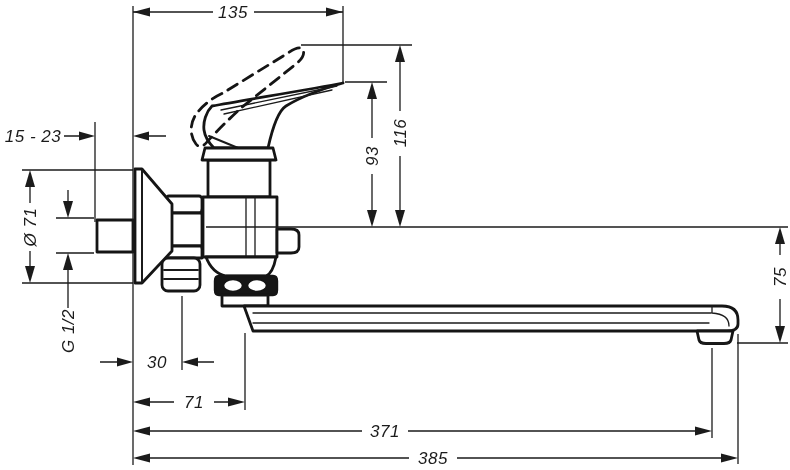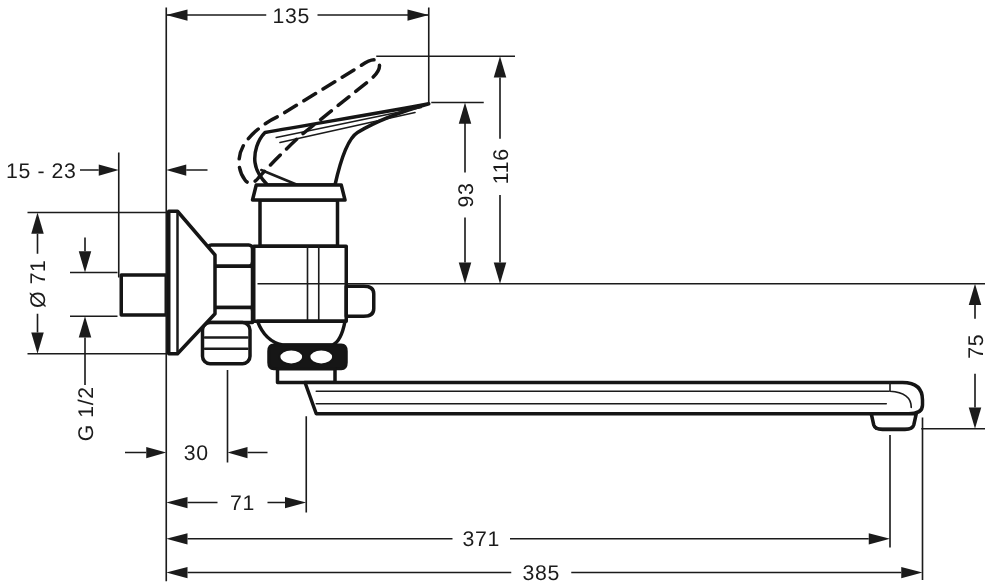--- a/index.html
+++ b/index.html
@@ -1,17 +1,17 @@
 <!DOCTYPE html>
 <html><head>
 <meta charset="utf-8">
 <style>
   html,body{margin:0;padding:0;background:#ffffff;}
   .stage{position:relative;width:790px;height:470px;background:#ffffff;overflow:hidden;
-         font-family:"Liberation Sans", sans-serif;}
+         font-family:"Liberation Sans", sans-serif;font-style:italic;}
   svg{display:block;}
   .dim-line{stroke:#1b1b1b;stroke-width:1.3;fill:none;}
   .arrow{fill:#1b1b1b;stroke:none;}
   .dim-text{font-family:"Liberation Sans", sans-serif;font-size:17px;fill:#1b1b1b;letter-spacing:.5px;}
   .part{stroke:#151515;stroke-width:2.8;fill:#ffffff;stroke-linejoin:round;stroke-linecap:round;}
   .part-dark{stroke:#151515;stroke-width:2.4;fill:#161616;stroke-linejoin:round;}
   .part-hole{stroke:#151515;stroke-width:1.6;fill:#ffffff;}
   .inner{stroke:#1b1b1b;stroke-width:1.3;fill:none;stroke-linecap:round;}
   .inner2{stroke:#1b1b1b;stroke-width:2;fill:none;stroke-linecap:round;}
   .dashed{stroke:#151515;stroke-width:2.8;fill:none;stroke-dasharray:11 7;stroke-linejoin:round;stroke-linecap:round;}

